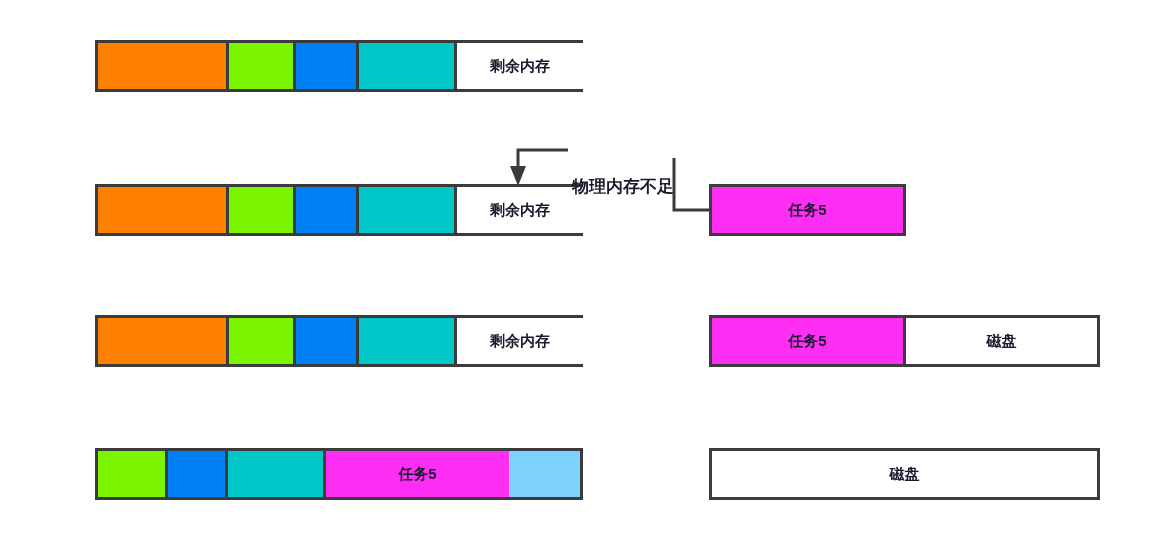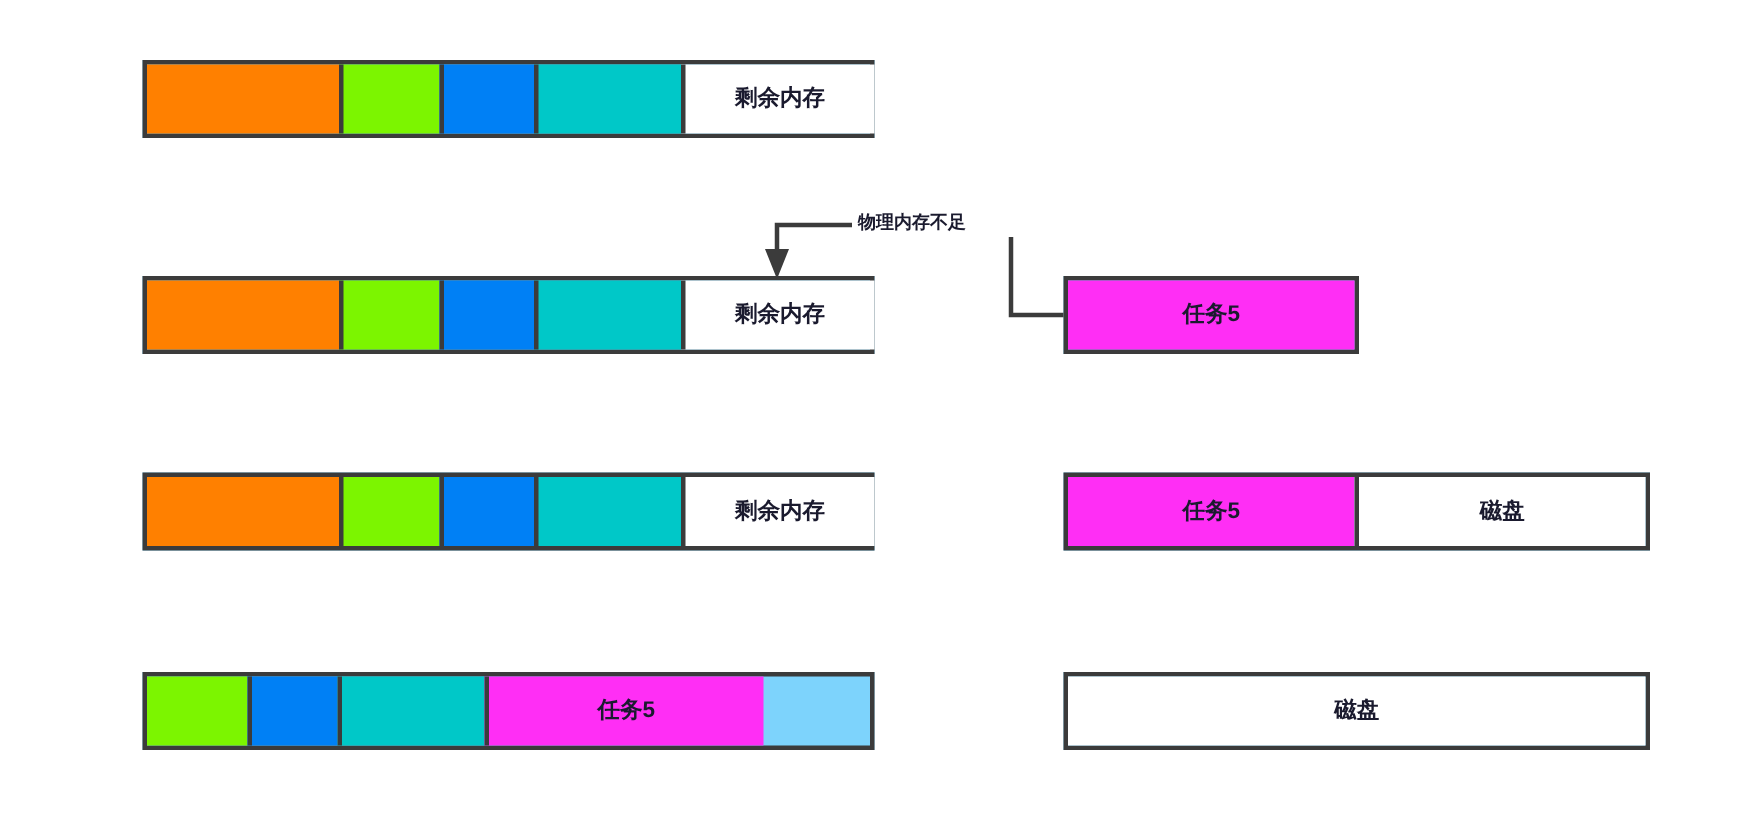--- a/index.html
+++ b/index.html
@@ -44,24 +44,25 @@
     overflow: hidden;
   }
   .seg + .seg {
     border-left: 3px solid #3b3b3b;
   }
   .seg.plain {
     background: #ffffff;
   }
   .annot {
     position: absolute;
-    font-size: 12px;
+    font-size: 17px;
     font-weight: bold;
     color: #1a1a2e;
     white-space: nowrap;
+    margin-top: 35px;
   }
   svg.conn {
     position: absolute;
     left: 0; top: 0;
     width: 1169px;
     height: 552px;
     pointer-events: none;
     overflow: visible;
   }
 </style>

